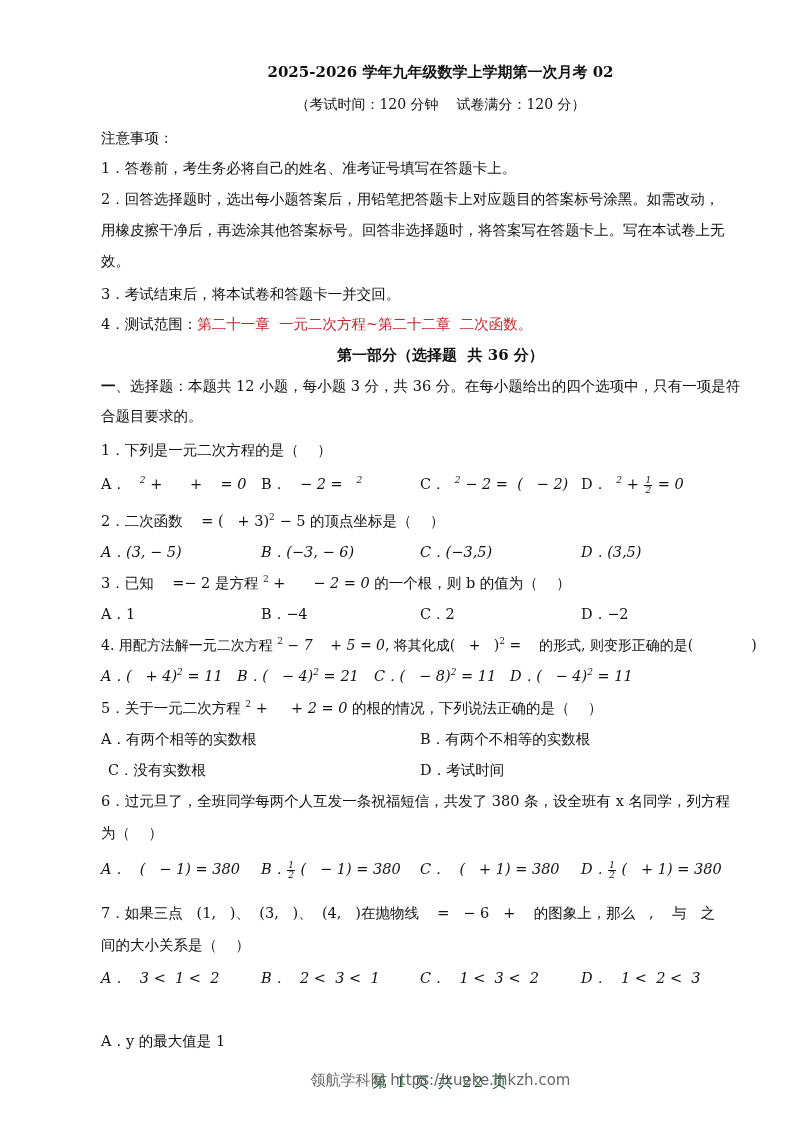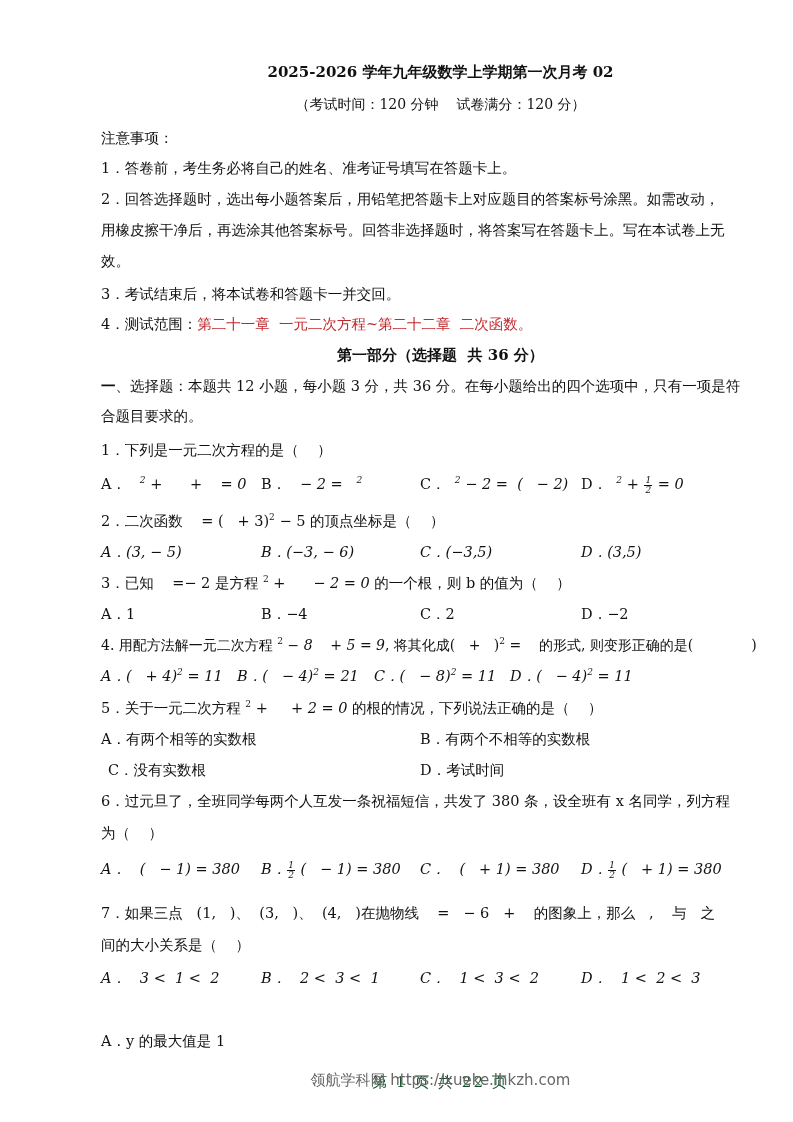--- a/index.html
+++ b/index.html
@@ -54,21 +54,21 @@
   <div class="opt m" style="left:217px;top:542px">B．(−3, − 6)</div>
   <div class="opt m" style="left:376px;top:542px">C．(−3,5)</div>
   <div class="opt m" style="left:537px;top:542px">D．(3,5)</div>
 
   <div class="line" style="top:573px"><span>3．已知    =− 2 是方程 </span><sup>2</sup><span class="m"> +      − 2 = 0</span><span> 的一个根，则 b 的值为（    ）</span></div>
   <div class="opt" style="left:57px;top:604px">A．1</div>
   <div class="opt" style="left:217px;top:604px">B．−4</div>
   <div class="opt" style="left:376px;top:604px">C．2</div>
   <div class="opt" style="left:537px;top:604px">D．−2</div>
 
-  <div class="line" style="top:635px;font-size:14px"><span>4. 用配方法解一元二次方程 </span><sup>2</sup><span class="m"> − 8    + 5 = 9</span><span>, 将其化成(   +   )</span><sup>2</sup><span> =    的形式, 则变形正确的是(             )</span></div>
+  <div class="line" style="top:635px;font-size:14px"><span>4. 用配方法解一元二次方程 </span><sup>2</sup><span class="m"> − 7    + 5 = 0</span><span>, 将其化成(   +   )</span><sup>2</sup><span> =    的形式, 则变形正确的是(             )</span></div>
   <div class="opt m" style="left:57px;top:666px"><span>A．(   + 4)</span><sup>2</sup><span> = 11</span></div>
   <div class="opt m" style="left:193px;top:666px"><span>B．(   − 4)</span><sup>2</sup><span> = 21</span></div>
   <div class="opt m" style="left:330px;top:666px"><span>C．(   − 8)</span><sup>2</sup><span> = 11</span></div>
   <div class="opt m" style="left:466px;top:666px"><span>D．(   − 4)</span><sup>2</sup><span> = 11</span></div>
 
   <div class="line" style="top:698px"><span>5．关于一元二次方程 </span><sup>2</sup><span class="m"> +     + 2 = 0</span><span> 的根的情况，下列说法正确的是（    ）</span></div>
   <div class="opt" style="left:57px;top:729px">A．有两个相等的实数根</div>
   <div class="opt" style="left:376px;top:729px">B．有两个不相等的实数根</div>
   <div class="opt" style="left:64px;top:760px">C．没有实数根</div>
   <div class="opt" style="left:376px;top:760px">D．考试时间</div>

